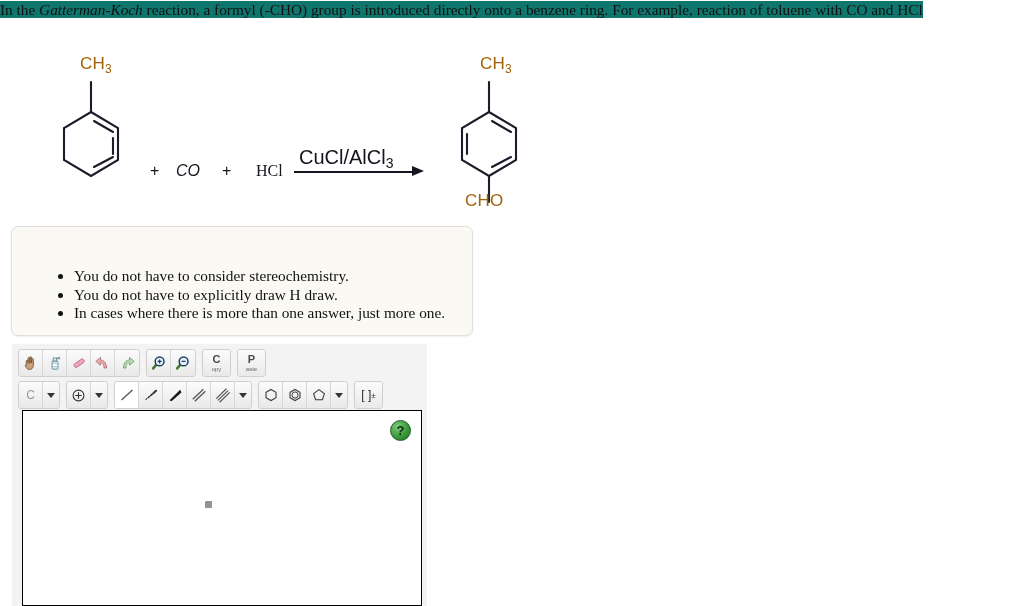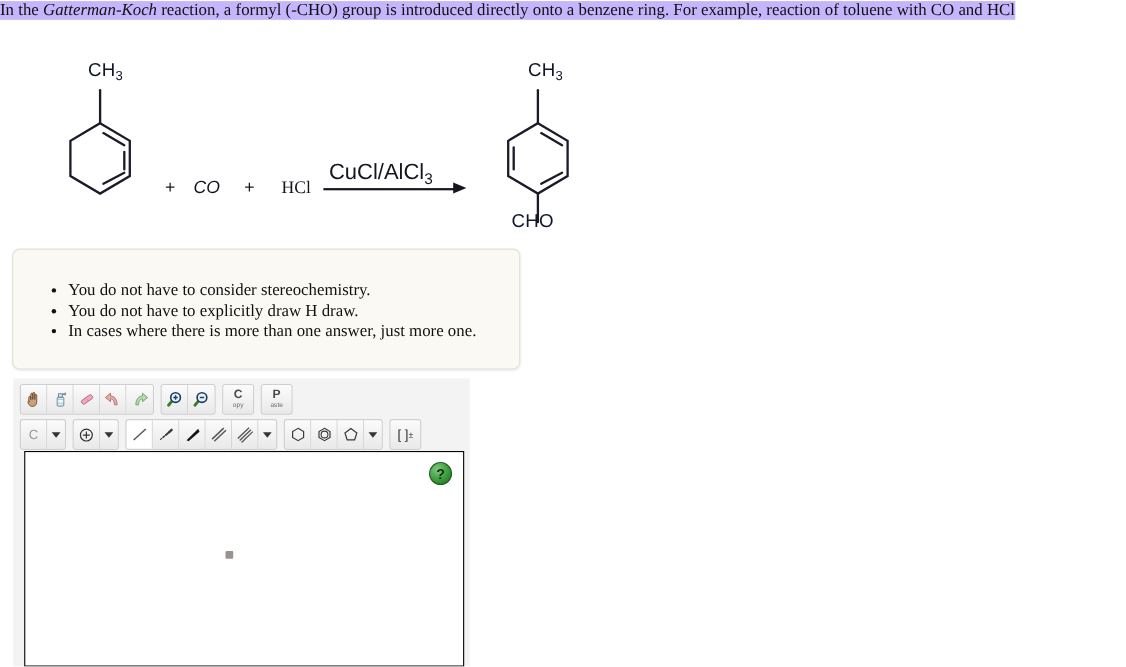--- a/index.html
+++ b/index.html
@@ -21,40 +21,40 @@
     position: absolute;
     left: 0px;
     top: 0px;
     width: 1024px;
     font-family: "Liberation Serif", serif;
     font-size: 15.3px;
     line-height: 20px;
     color: #111111;
   }
   #question-text .hl {
-    background: #c4b5fd;
+    background: #0f766e;
     box-decoration-break: clone;
     -webkit-box-decoration-break: clone;
   }
   .ital { font-style: italic; }
   sub { font-size: 0.72em; vertical-align: -0.28em; }
 
   
   #reaction-scheme {
     position: absolute;
     left: 0px;
     top: 44px;
     width: 620px;
     height: 172px;
   }
   .struct-label {
     position: absolute;
     font-family: "Liberation Sans", sans-serif;
     font-size: 17px;
-    color: #0f172a;
+    color: #a16207;
     letter-spacing: 0.2px;
     white-space: nowrap;
   }
   .struct-label sub { font-size: 0.7em; vertical-align: -0.3em; }
 
   .plus-term {
     position: absolute;
     font-family: "Liberation Sans", sans-serif;
     font-size: 16px;
     color: #15151f;
@@ -103,21 +103,21 @@
     top: 226px;
     width: 462px;
     height: 110px;
     background: #faf9f4;
     border: 1px solid #e2e0d8;
     border-radius: 7px;
     box-shadow: 0 1px 2px rgba(0,0,0,0.07);
     box-sizing: border-box;
   }
   #instruction-list {
-    margin: 0;
+    margin: 12px;
     padding: 28px 0 0 50px;
     list-style: disc;
   }
   #instruction-list li {
     font-family: "Liberation Serif", serif;
     font-size: 15.3px;
     line-height: 18.5px;
     color: #111111;
   }
 

